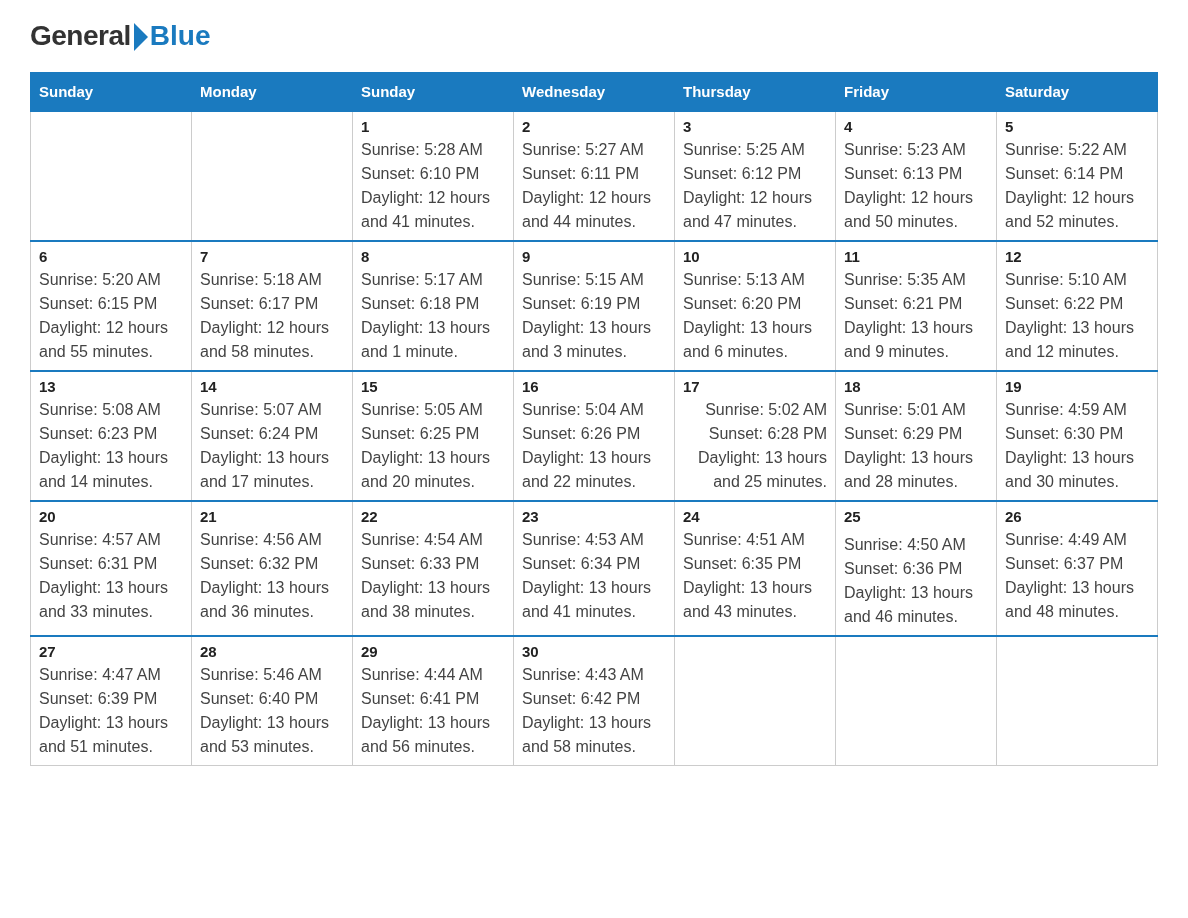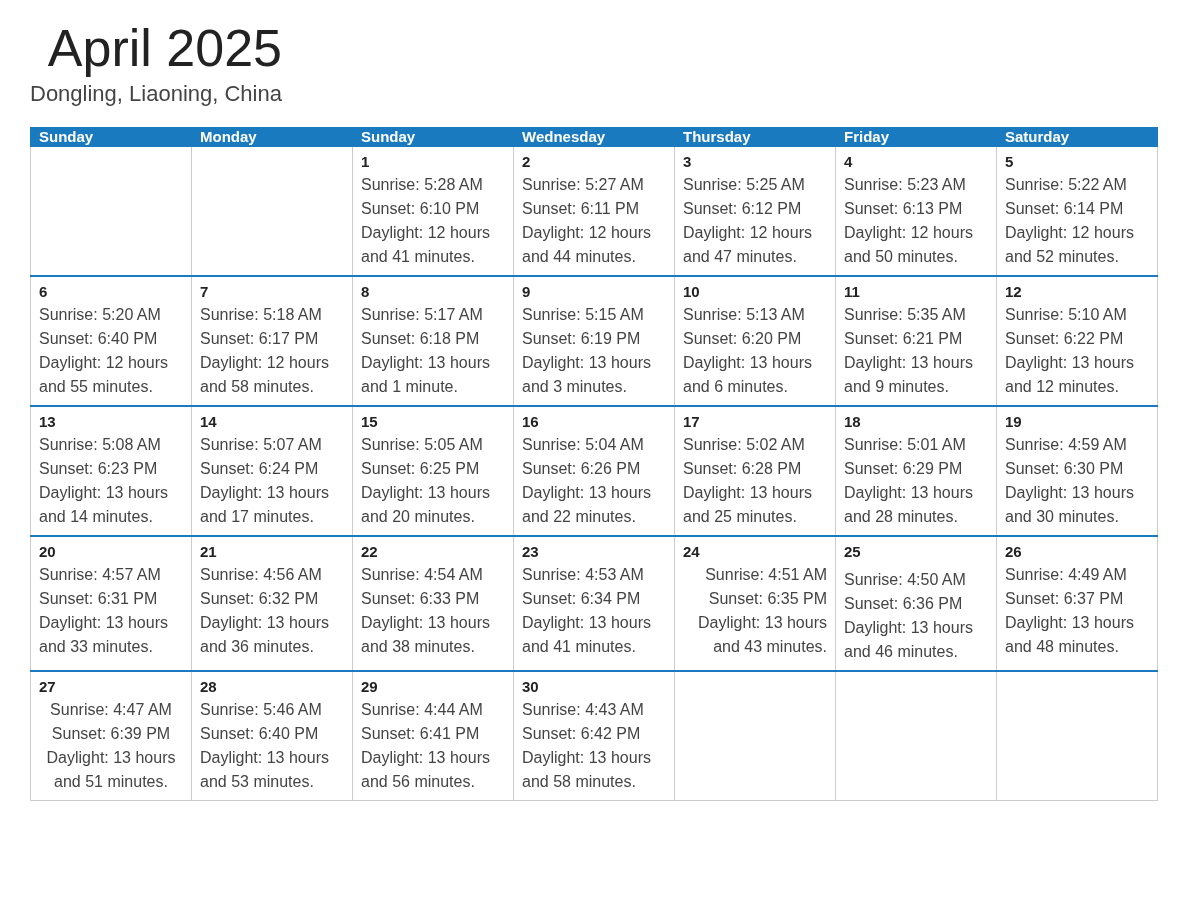--- a/index.html
+++ b/index.html
@@ -61,21 +61,21 @@
       margin-top: 4px;
     }
     table {
       width: 100%;
       border-collapse: collapse;
       table-layout: fixed;
     }
     thead tr th {
       background-color: #1a7abf;
       color: #fff;
-      padding: 0 8px;
+      padding: 10px 8px;
       font-size: 15px;
       font-weight: bold;
       text-align: left;
       border: 1px solid #1a7abf;
     }
     tbody tr td {
       vertical-align: top;
       padding: 6px 8px;
       font-size: 12.5px;
       color: #333;
@@ -96,23 +96,26 @@
       line-height: 1.5;
     }
     tbody tr td.empty {
       background: #fff;
     }
   </style>
 </head>
 <body>
 
 <div class="header">
-  <div class="title-block">
-    <div class="calendar-title">April 2025</div>
-    <div class="calendar-subtitle">Dongling, Liaoning, China</div>
+  <div class="logo">
+    <div class="logo-top">
+      <span class="logo-general">General</span>
+      <div class="logo-arrow"></div>
+      <span class="logo-blue">Blue</span>
+    </div>
   </div>
 </div>
 
 <table>
   <thead>
     <tr>
     <th>Sunday</th>
         <th>Monday</th>
         <th>Sunday</th>
         <th>Wednesday</th>
@@ -158,21 +161,21 @@
           <div class="day-info" style="white-space: pre-line;">Sunrise: 5:22 AM
 Sunset: 6:14 PM
 Daylight: 12 hours
 and 52 minutes.</div>
         </td>
       </tr>
       <tr>
         <td>
           <span class="day-num">6</span>
           <div class="day-info" style="white-space: pre-line;">Sunrise: 5:20 AM
-Sunset: 6:40 PM
+Sunset: 6:15 PM
 Daylight: 12 hours
 and 55 minutes.</div>
         </td>
         <td>
           <span class="day-num">7</span>
           <div class="day-info" style="white-space: pre-line;">Sunrise: 5:18 AM
 Sunset: 6:17 PM
 Daylight: 12 hours
 and 58 minutes.</div>
         </td>
@@ -236,21 +239,21 @@
         </td>
         <td>
           <span class="day-num">16</span>
           <div class="day-info" style="white-space: pre-line;">Sunrise: 5:04 AM
 Sunset: 6:26 PM
 Daylight: 13 hours
 and 22 minutes.</div>
         </td>
         <td>
           <span class="day-num">17</span>
-          <div class="day-info" style="white-space: pre-line;">Sunrise: 5:02 AM
+          <div class="day-info" style="white-space: pre-line; text-align: right;">Sunrise: 5:02 AM
 Sunset: 6:28 PM
 Daylight: 13 hours
 and 25 minutes.</div>
         </td>
         <td>
           <span class="day-num">18</span>
           <div class="day-info" style="white-space: pre-line;">Sunrise: 5:01 AM
 Sunset: 6:29 PM
 Daylight: 13 hours
 and 28 minutes.</div>
@@ -287,21 +290,21 @@
         </td>
         <td>
           <span class="day-num">23</span>
           <div class="day-info" style="white-space: pre-line;">Sunrise: 4:53 AM
 Sunset: 6:34 PM
 Daylight: 13 hours
 and 41 minutes.</div>
         </td>
         <td>
           <span class="day-num">24</span>
-          <div class="day-info" style="white-space: pre-line; text-align: right;">Sunrise: 4:51 AM
+          <div class="day-info" style="white-space: pre-line;">Sunrise: 4:51 AM
 Sunset: 6:35 PM
 Daylight: 13 hours
 and 43 minutes.</div>
         </td>
         <td>
           <span class="day-num">25</span>
           <div class="day-info" style="white-space: pre-line; margin-top: 8px;">Sunrise: 4:50 AM
 Sunset: 6:36 PM
 Daylight: 13 hours
 and 46 minutes.</div>
@@ -310,21 +313,21 @@
           <span class="day-num">26</span>
           <div class="day-info" style="white-space: pre-line;">Sunrise: 4:49 AM
 Sunset: 6:37 PM
 Daylight: 13 hours
 and 48 minutes.</div>
         </td>
       </tr>
       <tr>
         <td>
           <span class="day-num">27</span>
-          <div class="day-info" style="white-space: pre-line; text-align: center;">Sunrise: 4:47 AM
+          <div class="day-info" style="white-space: pre-line;">Sunrise: 4:47 AM
 Sunset: 6:39 PM
 Daylight: 13 hours
 and 51 minutes.</div>
         </td>
         <td>
           <span class="day-num">28</span>
           <div class="day-info" style="white-space: pre-line;">Sunrise: 5:46 AM
 Sunset: 6:40 PM
 Daylight: 13 hours
 and 53 minutes.</div>

